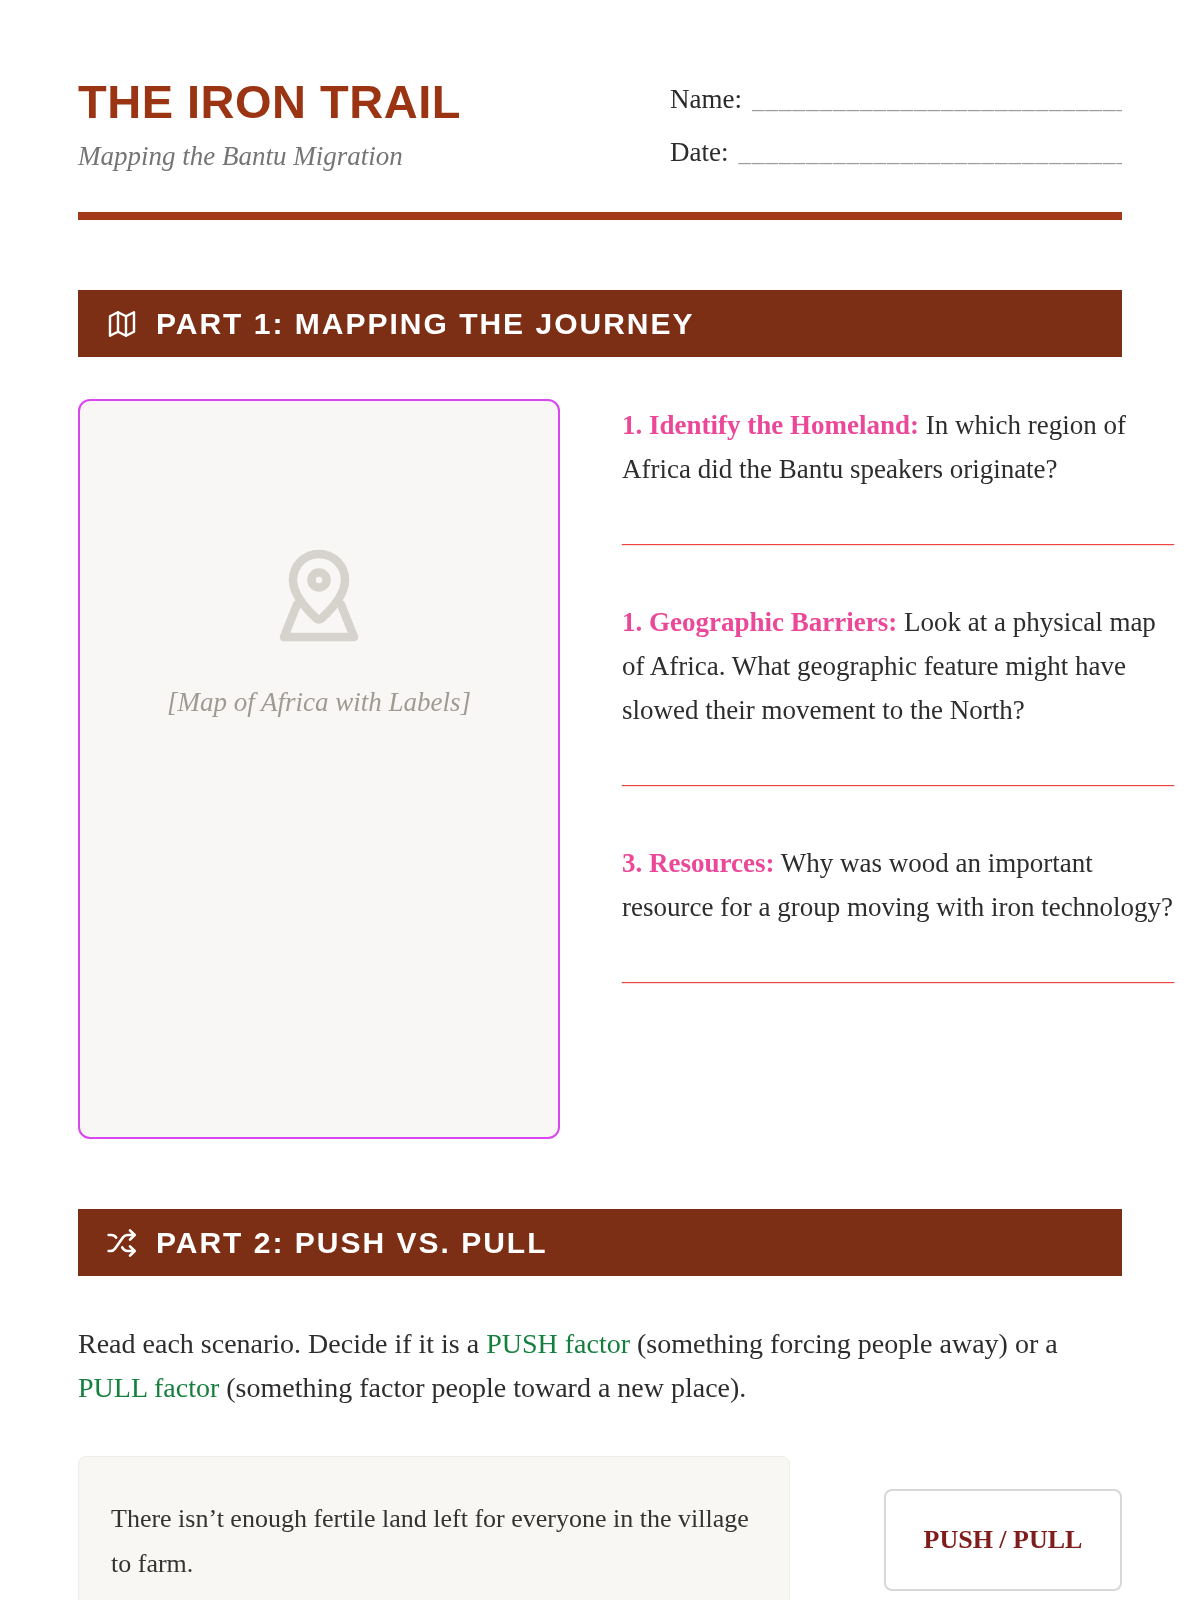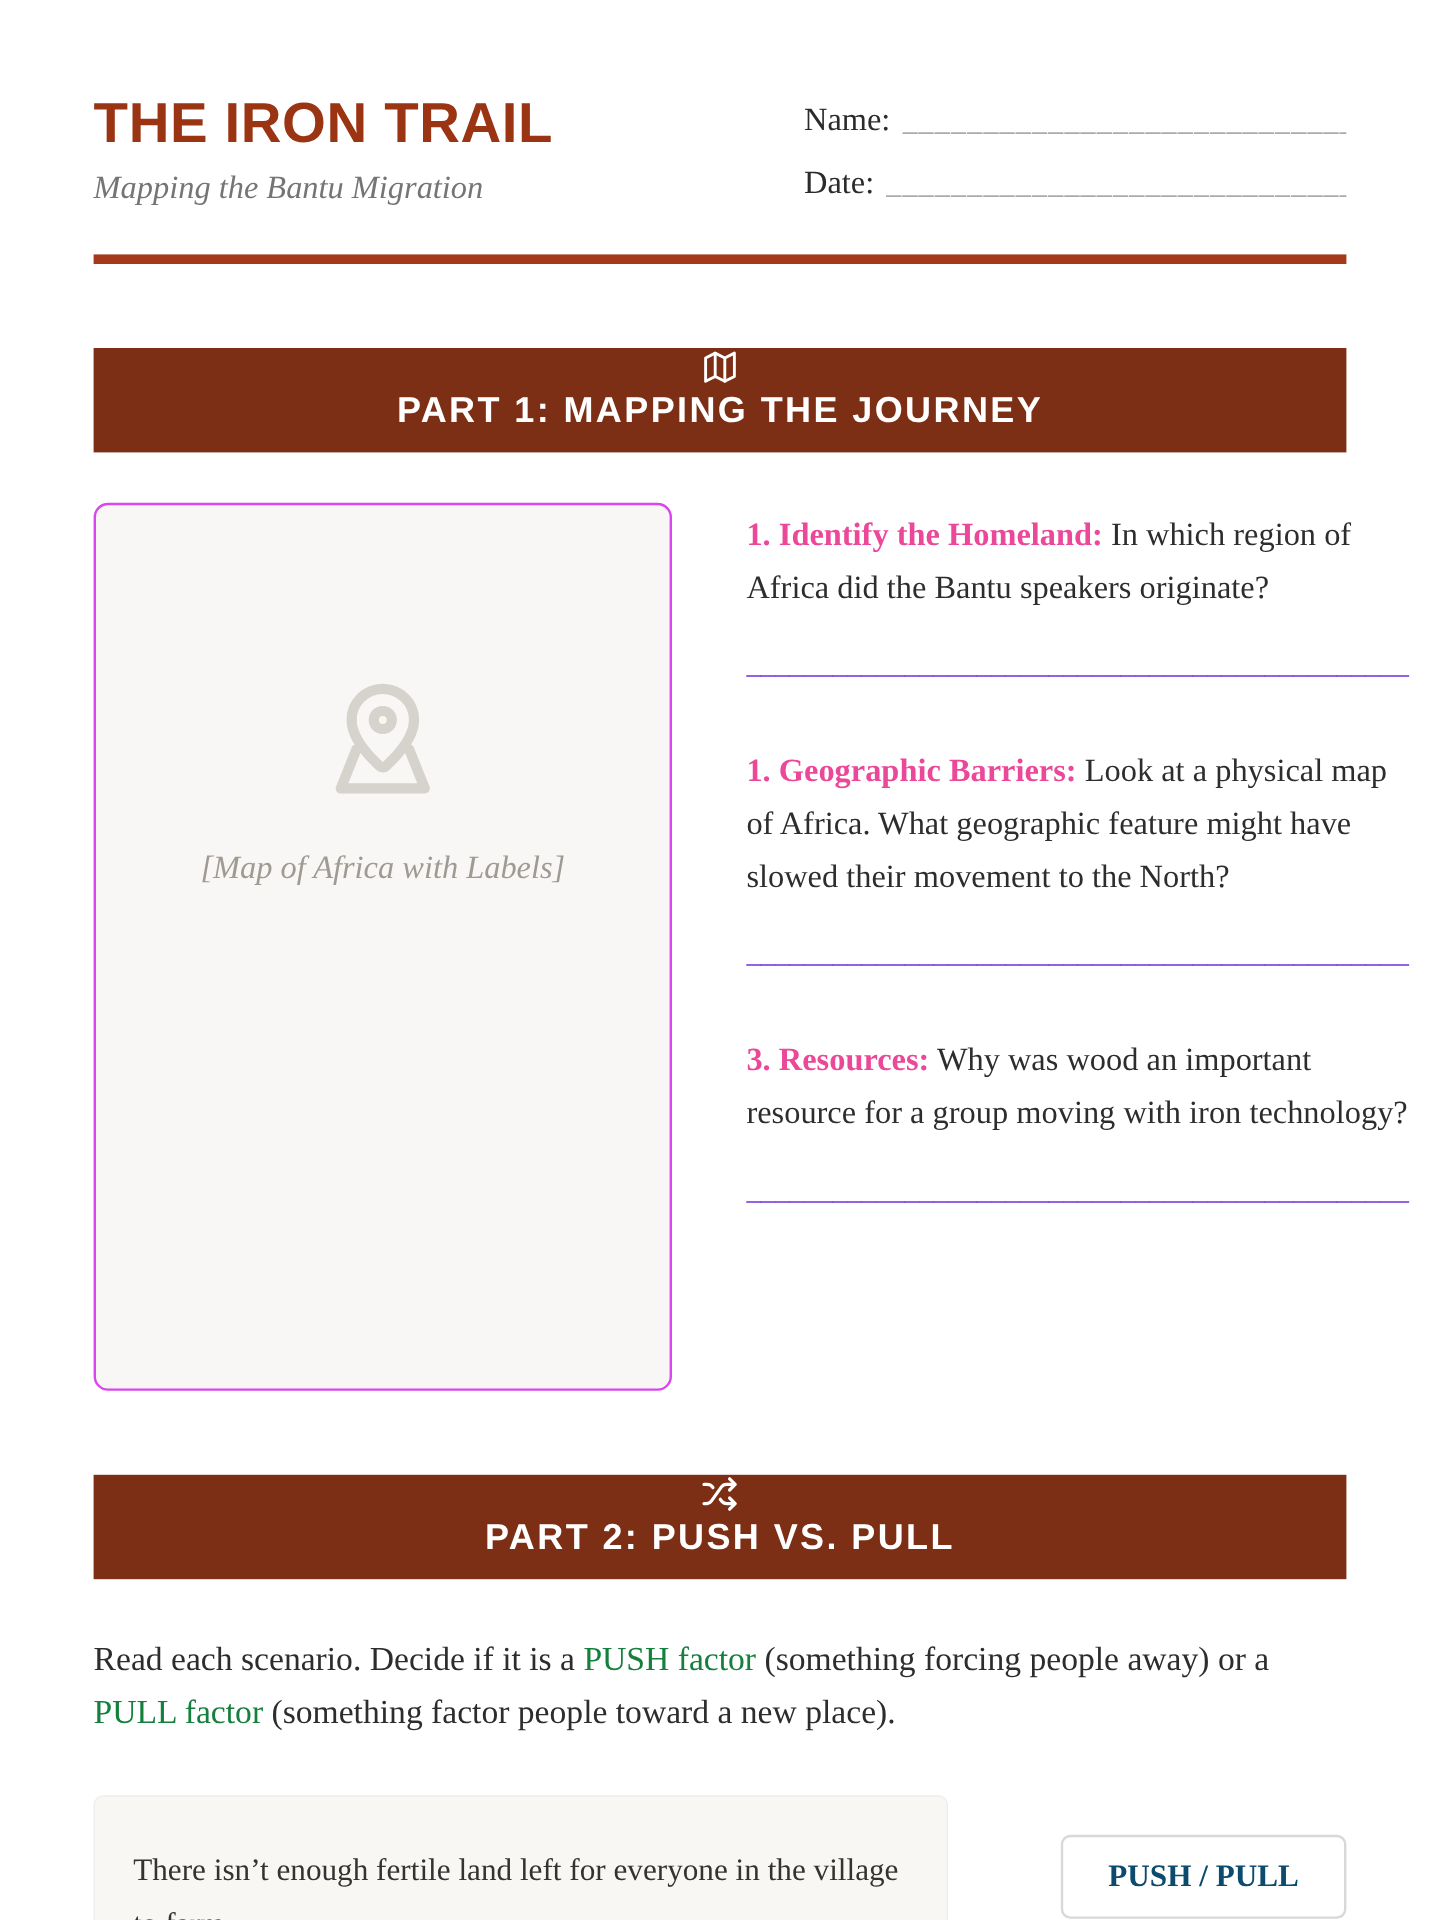--- a/index.html
+++ b/index.html
@@ -26,22 +26,22 @@
   .fill-row { display: flex; align-items: baseline; margin-bottom: 22px; }
   .fill-label { font-size: 27px; color: #2b2b2b; white-space: nowrap; margin-right: 10px; }
   .fill-line {
     flex: 1; overflow: hidden; white-space: nowrap;
     color: #9e9e9e; font-size: 25px; letter-spacing: 1px;
   }
   .header-rule { margin-top: 22px; height: 8px; background: #a43a1a; }
 
   
   .banner {
-    margin-top: 70px; height: 87px; background: #7d2f15;
-    display: flex; align-items: center; gap: 4px; padding: 0 28px; flex-direction: column;
+    margin-top: 70px; height: 67px; background: #7d2f15;
+    display: flex; align-items: center; gap: 18px; padding: 0 28px;
   }
   .banner-title {
     font-family: "Liberation Sans", sans-serif;
     font-weight: 700; font-size: 30px; letter-spacing: 2px; color: #ffffff;
   }
   .banner-icon { width: 32px; height: 32px; flex: 0 0 auto; }
   .banner-icon svg { width: 100%; height: 100%; }
 
   
   .part1-content {
@@ -63,41 +63,41 @@
     list-style: disc; color: #555555; font-size: 24px; line-height: 1.38;
   }
   .map-instructions li { margin-bottom: 15px; }
 
   .questions { padding-top: 4px; }
   .question-text { font-size: 27px; line-height: 1.63; color: #2d2d2d; }
   .question-label { font-weight: 700; color: #ec4899; }
   .answer-line {
     margin-top: 30px; margin-bottom: 52px;
     white-space: nowrap; overflow: visible;
-    color: #6d28d9; font-size: 24px;
+    color: #ef4444; font-size: 24px;
   }
 
   
   .part2-intro { margin-top: 46px; font-size: 28px; line-height: 1.57; color: #2d2d2d; }
   .part2-intro .b { font-weight: 400; color: #15803d; }
 
   .scenario-row {
     margin-top: 46px; display: flex; align-items: flex-start; column-gap: 50px;
   }
   .scenario-card {
     width: 756px; min-height: 160px;
     background: #f8f7f4; border: 1px solid #ececea; border-radius: 8px;
     padding: 40px 32px; font-size: 26px; line-height: 1.72; color: #333333;
   }
   .choice-button {
     margin-top: 33px; min-width: 238px; text-align: center;
     background: #ffffff; border: 2px solid #d8d8d8; border-radius: 8px;
-    padding: 18px 26px; cursor: pointer;
+    padding: 34px 26px; cursor: pointer;
     font-family: "Liberation Serif", serif;
-    font-weight: 700; font-size: 26px; color: #0c4a6e; margin-left: 44px;
+    font-weight: 700; font-size: 26px; color: #7f1d1d; margin-left: 44px;
   }
 </style>
 </head>
 <body>
 
 <div class="page">
 
   <div class="header">
     <div>
       <div class="title">THE IRON TRAIL</div>

